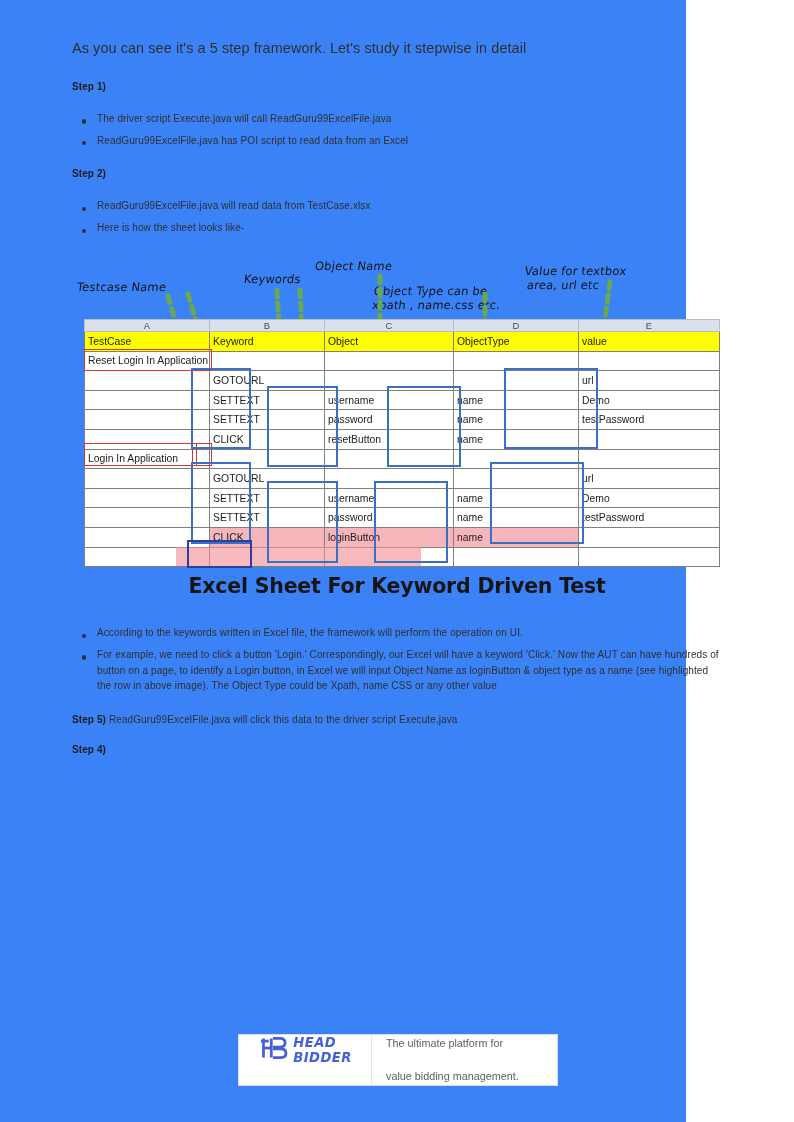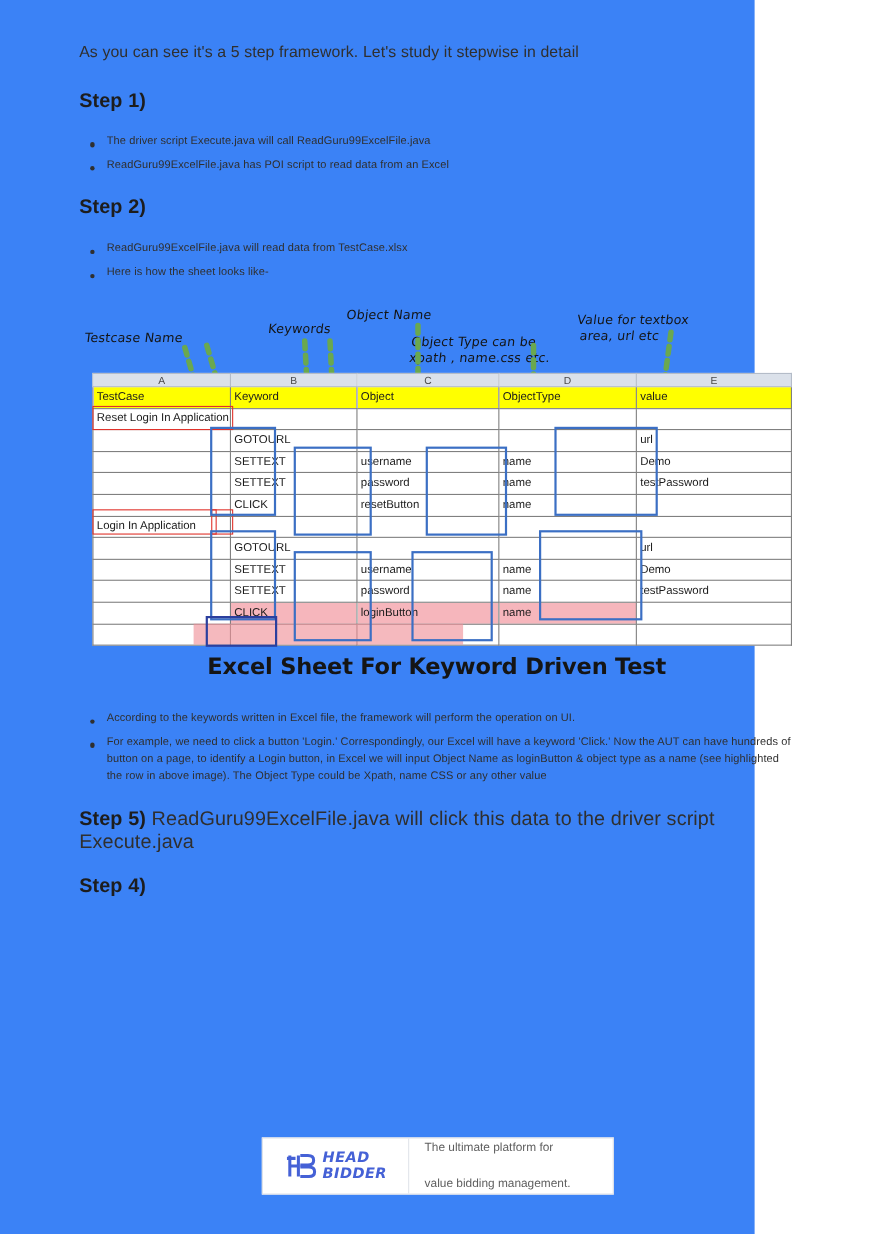--- a/index.html
+++ b/index.html
@@ -31,21 +31,21 @@
 
   
   .para {
     font-size: 14.4px;
     line-height: 1.52;
     color: #2f2f2f;
     margin: 0 0 21px 0;
     letter-spacing: .1px;
   }
   .step-head {
-    font-size: 18px;
+    font-size: 10px;
     font-weight: bold;
     color: #1d1d1d;
     margin: 0 0 19px 0;
     letter-spacing: .1px;
   }
   .step-head .step-rest {
     font-weight: normal;
     color: #2f2f2f;
   }
   ul.bullets {
@@ -181,21 +181,20 @@
     height: 52px;
     border: 1px solid #dcdfe6;
     background: #fff;
     display: flex;
     align-items: stretch;
     box-sizing: border-box;
   }
   .ad-logo {
     width: 132px;
     display: flex;
-    align-items: center;
     justify-content: center;
     gap: 5px;
     border-right: 1px solid #e2e5ea;
   }
   .ad-mark { width: 30px; height: 26px; flex: none; }
   .ad-word {
     font-family: "DejaVu Sans", sans-serif;
     font-weight: bold;
     font-style: italic;
     font-size: 13.2px;

